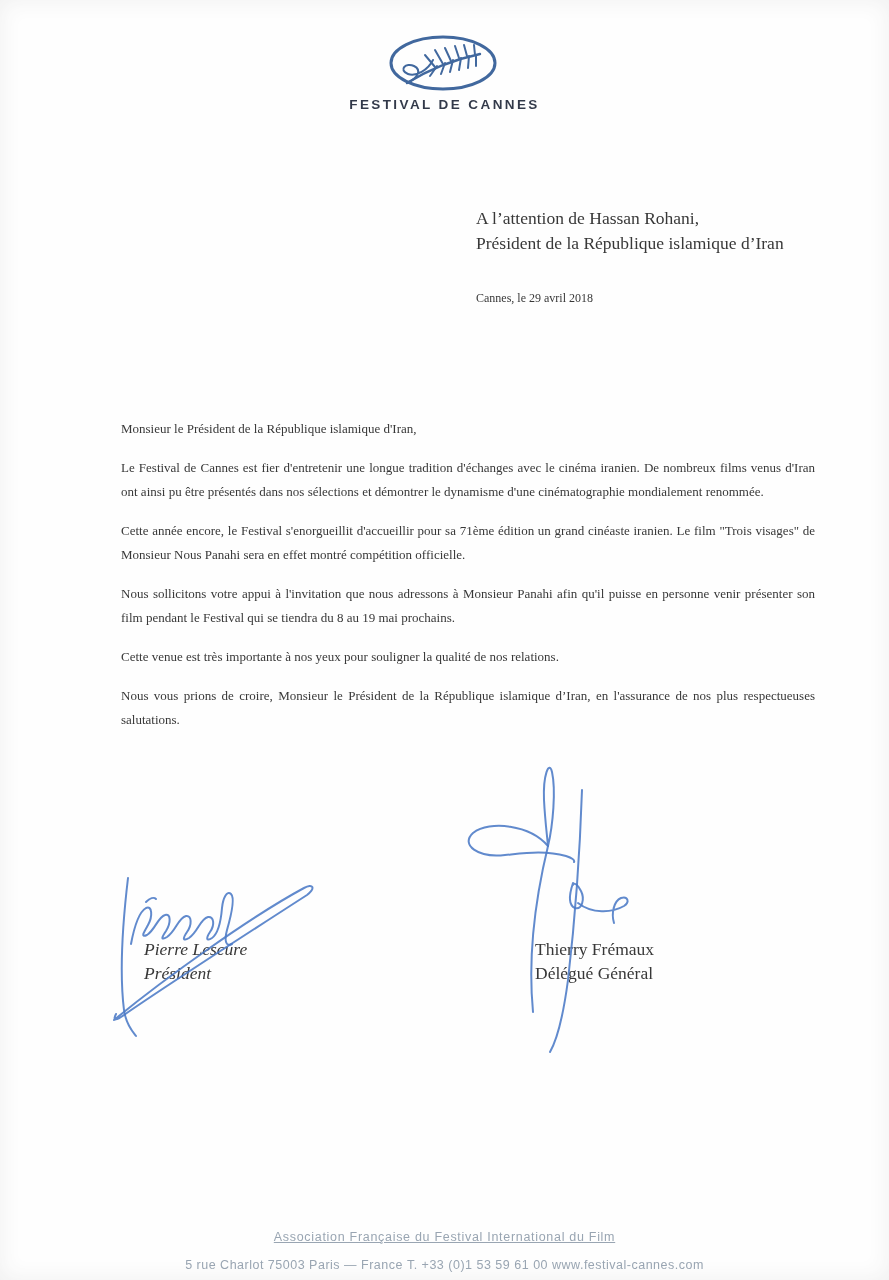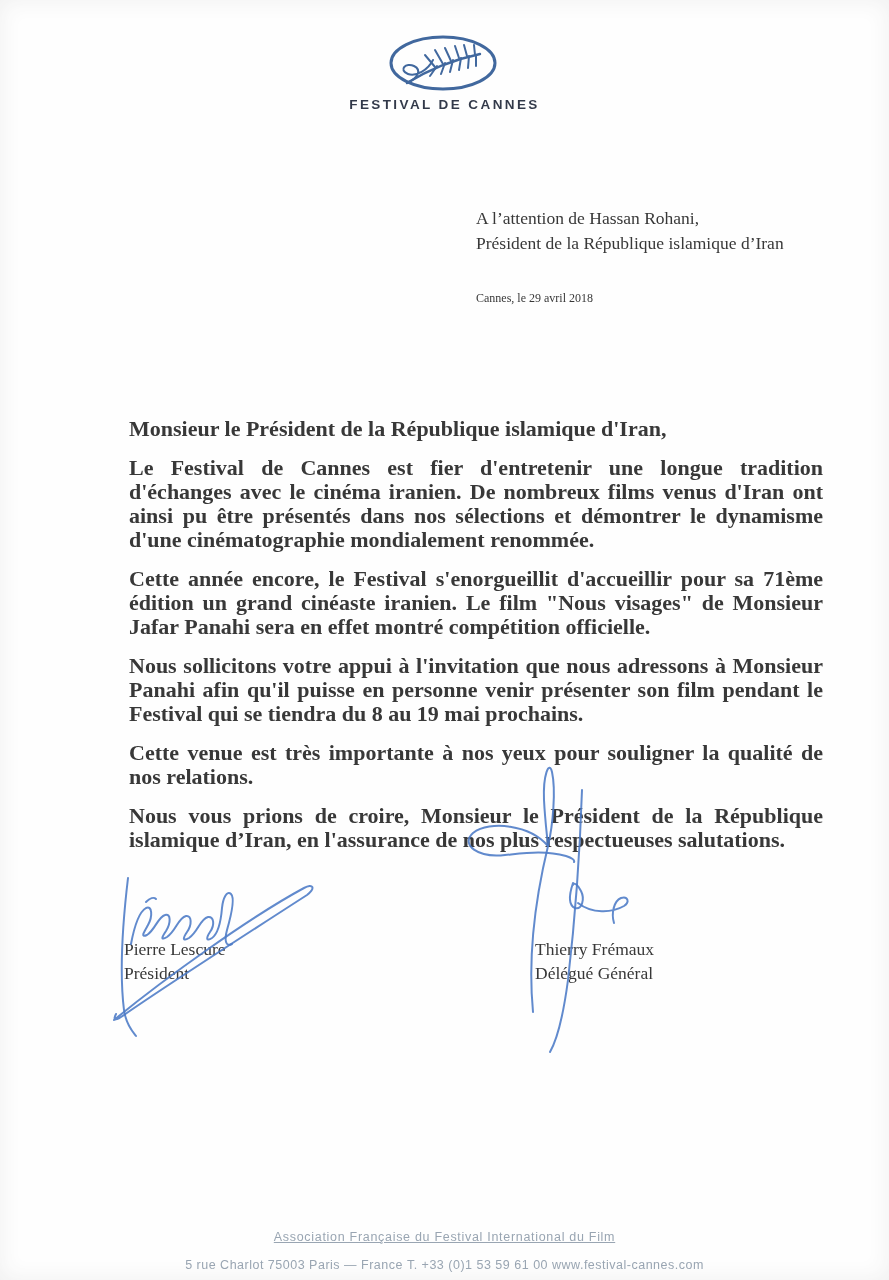--- a/index.html
+++ b/index.html
@@ -47,37 +47,36 @@
   .dateline {
     position: absolute;
     top: 291px;
     left: 476px;
     font-size: 12px;
   }
   
   .body-block {
     position: absolute;
     top: 417px;
-    left: 129px;
+    left: 121px;
     width: 694px;
-    font-size: 22px;
+    font-size: 13px;
     line-height: 24px;
     text-align: justify;
-    font-weight: bold;
   }
   .body-block p { margin: 0 0 15px 0; }
   .body-block p.salutation { text-align: left; }
   
   .sig-block {
     position: absolute;
     font-size: 17.5px;
     line-height: 24px;
     white-space: nowrap;
   }
-  .sig-left  { top: 937px; left: 124px; }
+  .sig-left  { top: 937px; left: 144px; font-style: italic; }
   .sig-right { top: 937px; left: 515px; margin-left: 20px; }
   .sig-svg { position: absolute; pointer-events: none; }
   .sig-svg path {
     fill: none;
     stroke: #4b7ac6;
     stroke-width: 2;
     stroke-linecap: round;
     stroke-linejoin: round;
     opacity: 0.88;
   }
@@ -135,21 +134,21 @@
   <div class="recipient">
     <div>A l’attention de Hassan Rohani,</div>
     <div>Président de la République islamique d’Iran</div>
   </div>
 
   <div class="dateline">Cannes, le 29 avril 2018</div>
 
   <div class="body-block">
     <p class="salutation">Monsieur le Président de la République islamique d'Iran,</p>
     <p>Le Festival de Cannes est fier d'entretenir une longue tradition d'échanges avec le cinéma iranien. De nombreux films venus d'Iran ont ainsi pu être présentés dans nos sélections et démontrer le dynamisme d'une cinématographie mondialement renommée.</p>
-    <p>Cette année encore, le Festival s'enorgueillit d'accueillir pour sa 71ème édition un grand cinéaste iranien. Le film "Nous visages" de Monsieur Jafar Panahi sera en effet montré compétition officielle.</p>
+    <p>Cette année encore, le Festival s'enorgueillit d'accueillir pour sa 71ème édition un grand cinéaste iranien. Le film "Trois visages" de Monsieur Nous Panahi sera en effet montré compétition officielle.</p>
     <p>Nous sollicitons votre appui à l'invitation que nous adressons à Monsieur Panahi afin qu'il puisse en personne venir présenter son film pendant le Festival qui se tiendra du 8 au 19 mai prochains.</p>
     <p>Cette venue est très importante à nos yeux pour souligner la qualité de nos relations.</p>
     <p>Nous vous prions de croire, Monsieur le Président de la République islamique d’Iran, en l'assurance de nos plus respectueuses salutations.</p>
   </div>
 
   <div class="sig-block sig-left">
     <div>Pierre Lescure</div>
     <div>Président</div>
   </div>
   <div class="sig-block sig-right">

